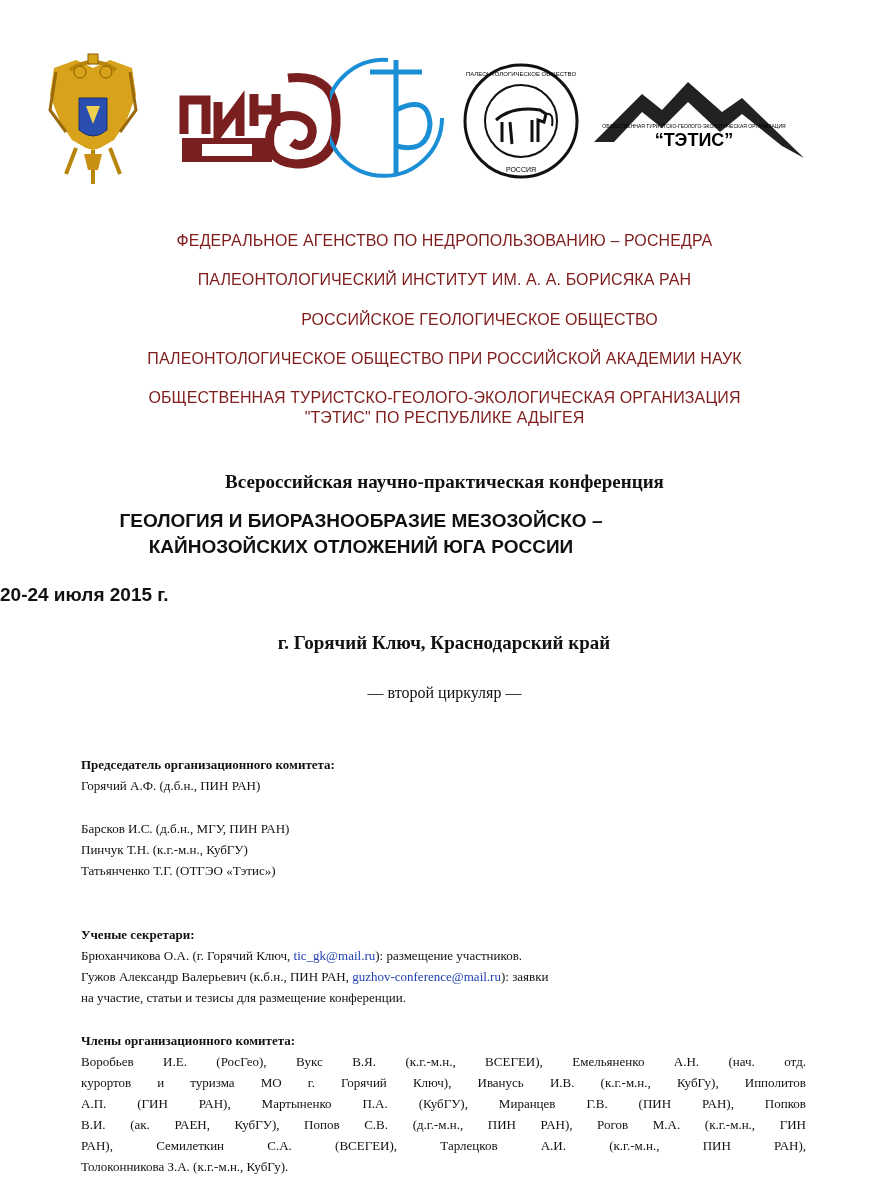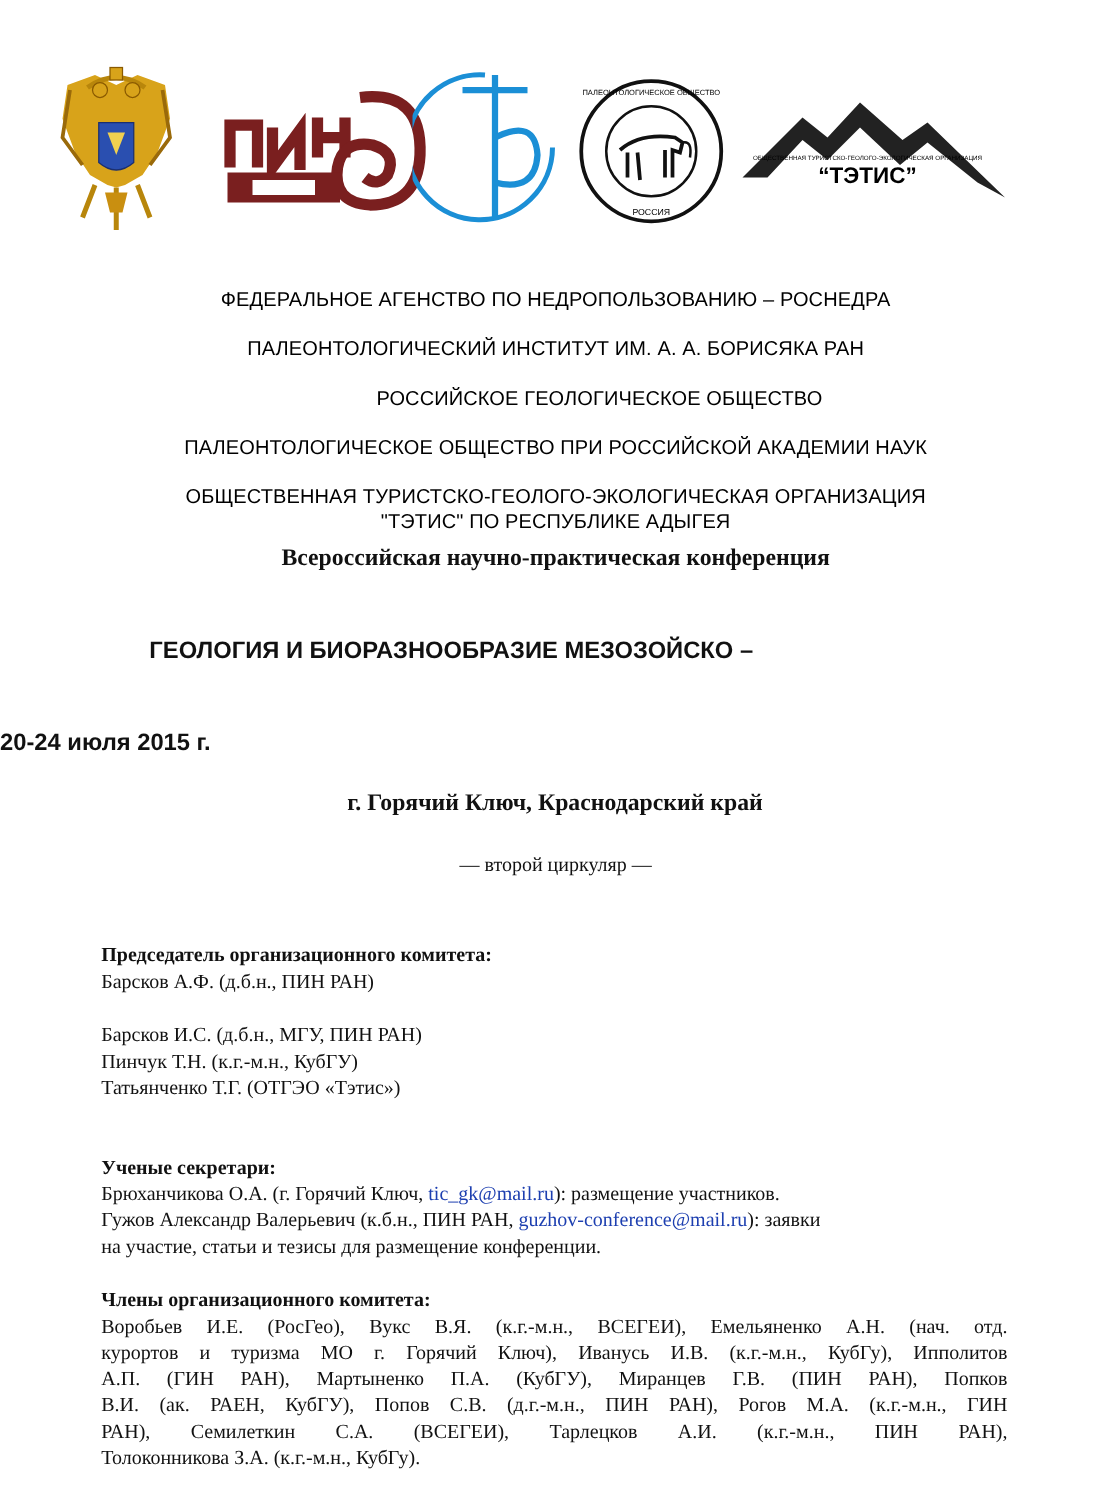--- a/index.html
+++ b/index.html
@@ -1,25 +1,25 @@
 <!DOCTYPE html>
 <html><head>
   <meta charset="utf-8">
   <style>
     html, body { margin: 0; padding: 0; background: #ffffff; }
     body { width: 889px; height: 1200px; position: relative; overflow: hidden; color: #111; }
     .logos { position: absolute; top: 48px; left: 40px; width: 780px; height: 150px; }
     .logo { position: absolute; }
-    .org { position: absolute; left: 0; width: 889px; text-align: center; font-family: "Liberation Sans", sans-serif; font-size: 16px; letter-spacing: 0.1px; color: #000000; }
-    .conf-type { position: absolute; top: 436px; left: 0; width: 889px; text-align: center; font-family: "Liberation Serif", serif; font-weight: bold; font-size: 19px; }
+    .org { position: absolute; left: 0; width: 889px; text-align: center; font-family: "Liberation Sans", sans-serif; font-size: 16px; letter-spacing: 0.1px; color: #7f1d1d; }
+    .conf-type { position: absolute; top: 471px; left: 0; width: 889px; text-align: center; font-family: "Liberation Serif", serif; font-weight: bold; font-size: 19px; }
     .title { position: absolute; top: 508px; left: 0; width: 722px; text-align: center; font-family: "Liberation Sans", sans-serif; font-weight: bold; font-size: 19px; line-height: 26px; }
     .dates { position: absolute; top: 584px; left: 0; width: 889px; text-align: left; font-family: "Liberation Sans", sans-serif; font-weight: bold; font-size: 19px; }
     .place { position: absolute; top: 632px; left: 0; width: 888px; text-align: center; font-family: Liberation Serif, serif; font-weight: bold; font-size: 19px; }
     .circ { position: absolute; top: 684px; left: 0; width: 889px; text-align: center; font-family: "Liberation Serif", serif; font-size: 16px; }
-    .body-text { position: absolute; left: 81px; width: 725px; font-family: "Liberation Serif", serif; font-size: 16px; line-height: 21px; }
+    .body-text { position: absolute; left: 81px; width: 725px; font-family: "Liberation Serif", serif; font-size: 13px; line-height: 21px; }
     .hd { font-weight: bold; }
     .line { display: block; }
     .mail { color: #1d3fb0; }
     .just { text-align: justify; text-align-last: justify; }
     .just-last { text-align: justify; }
   </style>
 </head>
 <body>
 
 <div class="logos">
@@ -84,28 +84,29 @@
 <div class="org" style="top:232px;">ФЕДЕРАЛЬНОЕ АГЕНСТВО ПО НЕДРОПОЛЬЗОВАНИЮ – РОСНЕДРА</div>
 <div class="org" style="top:271px;">ПАЛЕОНТОЛОГИЧЕСКИЙ ИНСТИТУТ ИМ. А. А. БОРИСЯКА РАН</div>
 <div class="org" style="top:311px;padding-left:35px;">РОССИЙСКОЕ ГЕОЛОГИЧЕСКОЕ ОБЩЕСТВО</div>
 <div class="org" style="top:350px;">ПАЛЕОНТОЛОГИЧЕСКОЕ ОБЩЕСТВО ПРИ РОССИЙСКОЙ АКАДЕМИИ НАУК</div>
 <div class="org" style="top:389px;">ОБЩЕСТВЕННАЯ ТУРИСТСКО-ГЕОЛОГО-ЭКОЛОГИЧЕСКАЯ ОРГАНИЗАЦИЯ</div>
 <div class="org" style="top:409px;">"ТЭТИС" ПО РЕСПУБЛИКЕ АДЫГЕЯ</div>
 
 <div class="conf-type">Всероссийская научно-практическая конференция</div>
 <div class="title">
   <span class="line">ГЕОЛОГИЯ И БИОРАЗНООБРАЗИЕ МЕЗОЗОЙСКО –</span>
+  <span class="line">КАЙНОЗОЙСКИХ ОТЛОЖЕНИЙ ЮГА РОССИИ</span>
 </div>
 <div class="dates">20-24 июля 2015 г.</div>
 <div class="place">г. Горячий Ключ, Краснодарский край</div>
 <div class="circ">— второй циркуляр —</div>
 
 <div class="body-text" style="top:754px;">
   <span class="line hd">Председатель организационного комитета:</span>
-  <span class="line">Барсков А.Ф. (д.б.н., ПИН РАН)</span>
+  <span class="line">Горячий А.Ф. (д.б.н., ПИН РАН)</span>
 </div>
 
 <div class="body-text" style="top:818px;">
   <span class="line">Барсков И.С. (д.б.н., МГУ, ПИН РАН)</span>
   <span class="line">Пинчук Т.Н. (к.г.-м.н., КубГУ)</span>
   <span class="line">Татьянченко Т.Г. (ОТГЭО «Тэтис»)</span>
 </div>
 
 <div class="body-text" style="top:924px;">
   <span class="line hd">Ученые секретари:</span>

